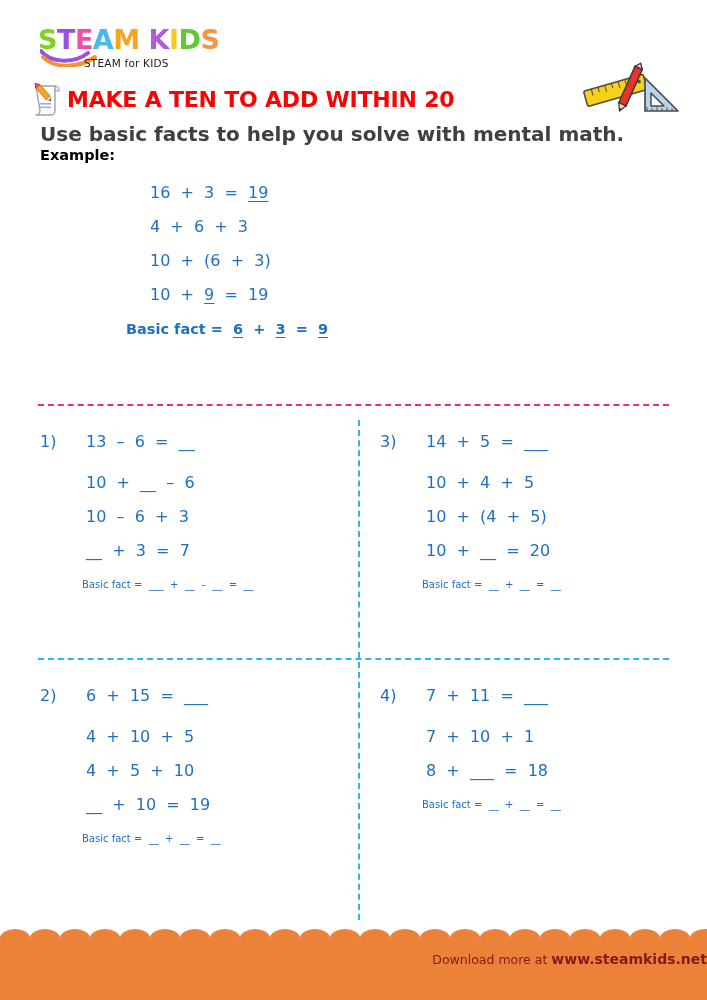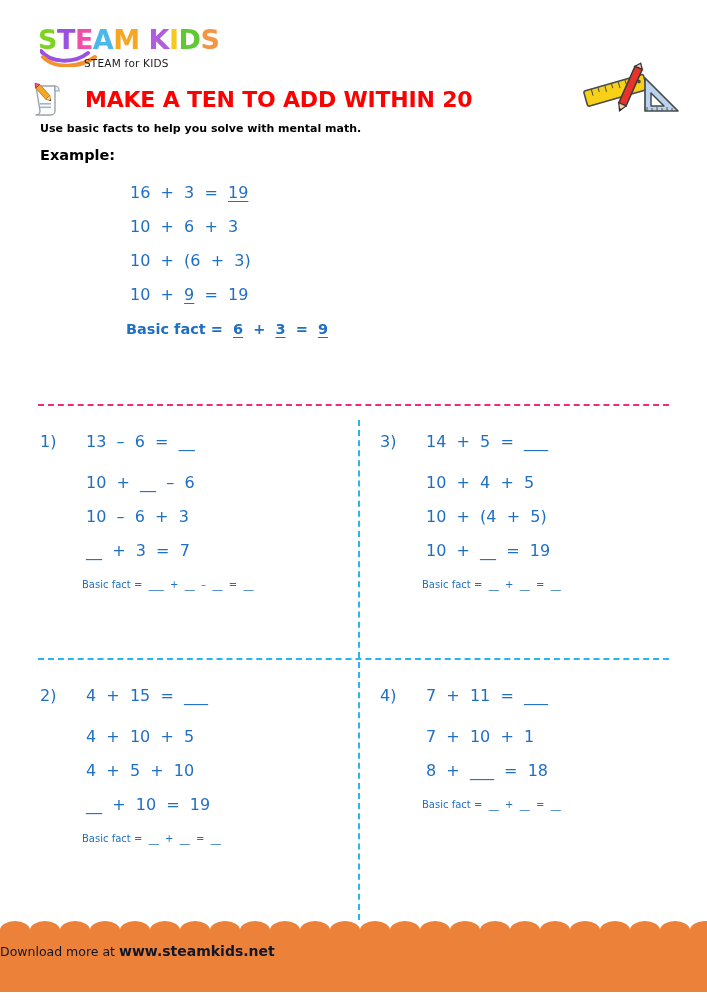--- a/index.html
+++ b/index.html
@@ -93,31 +93,31 @@
     left: 32px;
     display: flex;
     align-items: center;
   }
   .title-text {
     font-family: "DejaVu Sans", sans-serif;
     font-size: 22px;
     font-weight: 700;
     color: #ff0000;
     letter-spacing: -0.2px;
-    margin-left: 23px;
+    margin-left: 5px;
   }
 
   .subtitle {
     position: absolute;
     top: 122px;
     left: 40px;
     font-family: "DejaVu Sans", sans-serif;
-    font-size: 11px;
+    font-size: 20px;
     font-weight: 700;
-    color: #000000;
+    color: #404040;
   }
   .example-label {
     position: absolute;
     top: 147px;
     left: 40px;
     font-family: "DejaVu Sans", sans-serif;
     font-size: 14.5px;
     font-weight: 700;
     color: #000000;
   }
@@ -129,20 +129,21 @@
     left: 130px;
     width: 330px;
   }
   .ex-line {
     font-family: "DejaVu Sans", sans-serif;
     font-size: 16px;
     color: #1f6fc4;
     height: 34px;
     line-height: 34px;
     white-space: pre;
+    margin-left: 20px;
   }
   .ex-line.basic {
     font-size: 14.5px;
     font-weight: 700;
     margin-left: -4px;
   }
   .u { text-decoration: underline; text-underline-offset: 3px; }
 
   
   .dash-pink {
@@ -212,26 +213,26 @@
   .q-line.basic {
     font-size: 10px;
     font-weight: 400;
     margin-left: 42px;
   }
 
   
   .footer {
     position: absolute;
     left: 0;
-    bottom: 8px;
+    bottom: 0;
     width: 707px;
     height: 62px;
     background: #ec8139;
-    text-align: left;
-    color: #0f172a;
+    text-align: right;
+    color: #7f1d1d;
   }
   .scallop {
     position: absolute;
     top: -9px;
     left: 0;
     width: 707px;
     height: 18px;
   }
   .footer-line1 {
     position: relative;
@@ -332,21 +333,21 @@
         <line x1="80" y1="49" x2="80" y2="45"></line>
         <line x1="85" y1="49" x2="85" y2="46"></line>
         <line x1="90" y1="49" x2="90" y2="45"></line>
         <line x1="95" y1="49" x2="95" y2="46"></line>
       </g>
     </g>
   </svg>
 
   <div class="example">
     <div class="ex-line"><span>16  +  3  =  </span><span class="u">19</span></div>
-    <div class="ex-line">10  +  6  +  3</div>
+    <div class="ex-line">4  +  6  +  3</div>
     <div class="ex-line">10  +  (6  +  3)</div>
     <div class="ex-line"><span>10  +  </span><span class="u">9</span><span>  =  19</span></div>
     <div class="ex-line basic"><span>Basic fact =  </span><span class="u">6</span><span>  +  </span><span class="u">3</span><span>  =  </span><span class="u">9</span></div>
   </div>
 
   <div class="dash-pink"></div>
   <div class="dash-blue-h"></div>
   <div class="dash-blue-v"></div>
 
   <div class="qgrid">
@@ -362,28 +363,28 @@
       <div class="q-line basic">Basic fact =  ___  +  __  –  __  =  __</div>
     </div>
 
     <div class="qcell c3">
       <div class="q-first">
         <span class="q-num">3)</span>
         <span class="q-line">14  +  5  =  ___</span>
       </div>
       <div class="q-line">10  +  4  +  5</div>
       <div class="q-line">10  +  (4  +  5)</div>
-      <div class="q-line">10  +  __  =  19</div>
+      <div class="q-line">10  +  __  =  20</div>
       <div class="q-line basic">Basic fact =  __  +  __  =  __</div>
     </div>
 
     <div class="qcell c2">
       <div class="q-first">
         <span class="q-num">2)</span>
-        <span class="q-line">4  +  15  =  ___</span>
+        <span class="q-line">6  +  15  =  ___</span>
       </div>
       <div class="q-line">4  +  10  +  5</div>
       <div class="q-line">4  +  5  +  10</div>
       <div class="q-line">__  +  10  =  19</div>
       <div class="q-line basic">Basic fact =  __  +  __  =  __</div>
     </div>
 
     <div class="qcell c4">
       <div class="q-first">
         <span class="q-num">4)</span>

